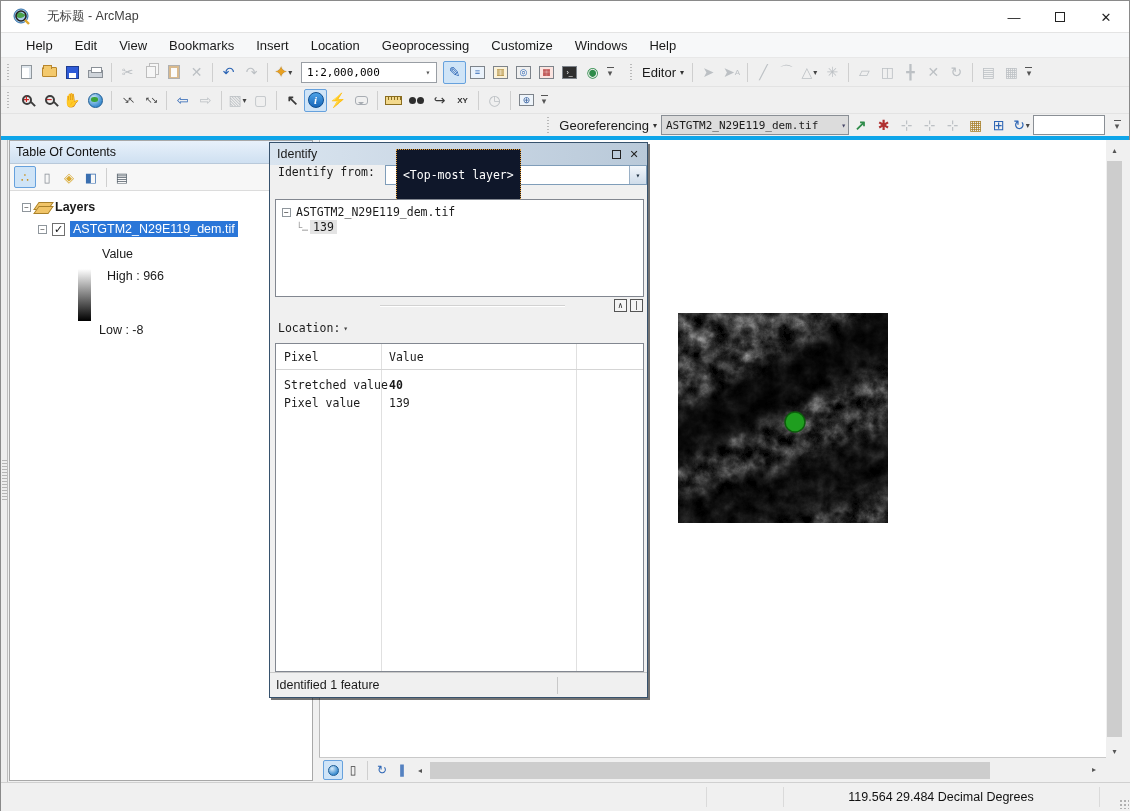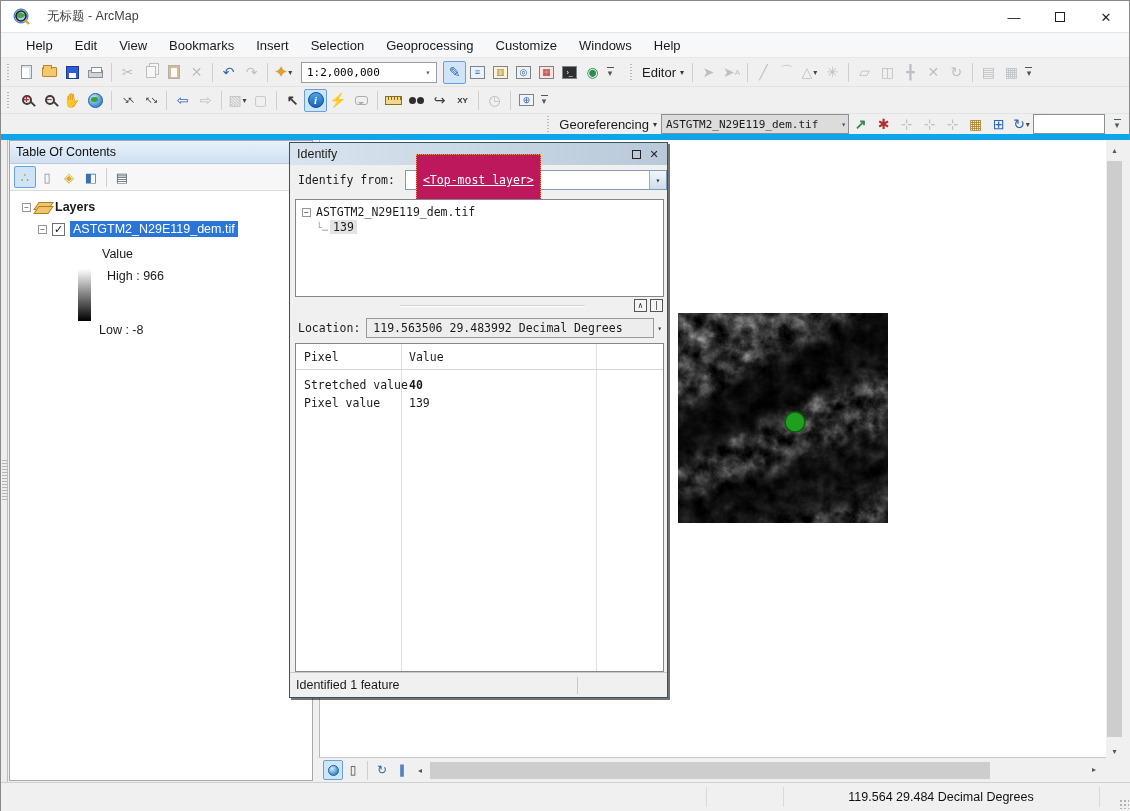--- a/index.html
+++ b/index.html
@@ -16,21 +16,21 @@
   .win-btn .sq { width:10px; height:10px; border:1.2px solid #222; display:block;}
 
   
   .menubar { position:absolute; left:0; top:32px; width:100%; height:25px; background:#f7f8f9; display:flex; align-items:center; padding-left:14px; border-bottom:1px solid #e8e8e8;}
   .menu-item { padding:3px 11px; font-size:13px; color:#1a1a1a; }
 
   
   .toolbar-row { position:absolute; left:0; width:100%; display:flex; align-items:center; background:#f0f0f0; }
   .row1 { top:57px; height:29px; border-bottom:1px solid #e3e3e3;}
   .row2 { top:86px; height:27px; border-bottom:1px solid #e3e3e3;}
-  .row3 { top:113px; height:26px; border-bottom:6px solid #0ea5e9; justify-content:flex-end; padding-right:6px;}
+  .row3 { top:113px; height:26px; border-bottom:4px solid #0ea5e9; justify-content:flex-end; padding-right:6px;}
   .grip { width:4px; height:17px; margin:0 4px 0 6px; background-image:repeating-linear-gradient(#b9b9b9 0 1px, transparent 1px 3px); background-size:2px 100%; background-repeat:repeat-y;}
   .sep { width:1px; height:19px; background:#cfcfcf; margin:0 4px; }
   .tb { width:23px; height:23px; display:flex; align-items:center; justify-content:center; font-size:14px; color:#3a3a3a; position:relative; border:1px solid transparent;}
   .tb.dis { color:#bcc0c4; }
   .tb.pressed { background:#cfe4f7; border:1px solid #66a1dd; border-radius:2px;}
   .tb .dd { font-size:8px; color:#444; margin-left:1px;}
   .blue { color:#2b64b4; }
   .gray { color:#9aa0a6; }
   .chev-overflow { font-size:9px; color:#555; width:12px; text-align:center; line-height:9px;}
   .chev-overflow::before{content:""; display:block; width:7px; height:1px; background:#555; margin:0 auto 1px;}
@@ -108,28 +108,28 @@
   .hscroll-track { width:560px; height:17px; background:#e9e9e9; position:relative; margin-left:2px;}
   .hscroll-thumb { position:absolute; left:0; top:0; width:100%; height:17px; background:#cdcdcd; }
   .hscroll-right { position:absolute; right:4px; top:621px; width:16px; height:17px; display:flex; align-items:center; justify-content:center; font-size:8px; color:#555;}
 
   .vscroll { position:absolute; left:1105px; top:0; width:17px; height:622px; background:#f0f0f0;}
   .vscroll .up, .vscroll .down { position:absolute; left:0; width:17px; height:17px; display:flex; align-items:center; justify-content:center; font-size:8px; color:#555;}
   .vscroll .up { top:2px; } .vscroll .down { bottom:2px; }
   .vscroll-thumb { position:absolute; left:1px; top:21px; width:15px; height:576px; background:#cdcdcd;}
 
   
-  .identify { position:absolute; left:268px; top:2px; width:379px; height:556px; background:#f0f0f0; border:1px solid #37526d; box-shadow:2px 2px 0 rgba(0,0,0,0.55); z-index:9; font-family:"DejaVu Sans Mono", monospace; font-size:11.5px;margin-left:20px;}
+  .identify { position:absolute; left:268px; top:2px; width:379px; height:556px; background:#f0f0f0; border:1px solid #37526d; box-shadow:2px 2px 0 rgba(0,0,0,0.55); z-index:9; font-family:"DejaVu Sans Mono", monospace; font-size:11.5px;}
   .id-titlebar { height:22px; background:linear-gradient(90deg,#d9e4ef,#b9c9d9); display:flex; align-items:center; padding:0 4px 0 7px; font-family:"Liberation Sans", sans-serif; font-size:12.5px;}
   .id-title { flex:1; }
   .id-titlebtn { width:18px; height:16px; display:flex; align-items:center; justify-content:center; font-size:11px; color:#222;}
   .id-titlebtn .sq { width:9px; height:9px; border:1.2px solid #222;}
-  .id-fromrow { height:30px; display:flex; align-items:center; padding-left:8px;}
+  .id-fromrow { height:30px; display:flex; align-items:flex-start; padding-left:8px;}
   .id-combo { margin-left:10px; width:262px; height:20px; background:#fff; border:1px solid #7f9db9; display:flex; align-items:center; position:relative; padding-left:10px;}
-  .id-combo-sel { background:#be185d; color:#fff; padding:18px 6px; border:1px dotted #e8a23c;text-decoration:underline;}
+  .id-combo-sel { background:#0f172a; color:#fff; padding:18px 6px; border:1px dotted #e8a23c;}
   .id-combo-arrow { position:absolute; right:0; top:0; width:17px; height:18px; background:linear-gradient(#f2f6fb,#cfdcea); border-left:1px solid #9ab0c6; display:flex; align-items:center; justify-content:center; font-size:8px; color:#234;}
   .id-results { position:absolute; left:5px; top:56px; width:369px; height:98px; background:#fff; border:1px solid #828790;}
   .id-tree-root { display:flex; align-items:center; gap:5px; margin:5px 0 0 6px;}
   .id-tree-child { display:flex; align-items:center; margin:1px 0 0 20px;}
   .id-branch { color:#9a9a9a; font-size:10px; margin-right:2px;}
   .id-child-val { background:#e4e4e4; padding:0 3px;}
   .id-splitter { position:absolute; left:0; top:156px; width:100%; height:14px;}
   .id-splitline { position:absolute; left:110px; top:6px; width:185px; height:2px; background:#d2d2d2; border-bottom:1px solid #fff;}
   .id-splitbtn { position:absolute; top:0; width:13px; height:13px; border:1px solid #555; background:#f4f4f4; font-size:8px; line-height:11px; text-align:center; color:#222;}
   .id-locrow { position:absolute; left:0; top:172px; width:100%; height:26px; display:flex; align-items:center; padding-left:8px;}
@@ -177,21 +177,21 @@
         </div>
     </div>
   </div>
 
   <div class="menubar">
     <span class="menu-item">Help</span>
     <span class="menu-item">Edit</span>
     <span class="menu-item">View</span>
     <span class="menu-item">Bookmarks</span>
     <span class="menu-item">Insert</span>
-    <span class="menu-item">Selection</span>
+    <span class="menu-item">Location</span>
     <span class="menu-item">Geoprocessing</span>
     <span class="menu-item">Customize</span>
     <span class="menu-item">Windows</span>
     <span class="menu-item">Help</span>
   </div>
 
   <div class="toolbar-row row1">
     <span class="grip"></span>
     <div class="tb">
         <span class="ic-page"></span>
@@ -563,23 +563,20 @@
           <span class="id-child-val">139</span>
         </div>
       </div>
       <div class="id-splitter">
         <span class="id-splitline"></span>
         <span class="id-splitbtn" style="right:20px;"><span>∧</span></span>
         <span class="id-splitbtn" style="right:4px;"><span>|</span></span>
       </div>
       <div class="id-locrow">
         <span>Location:</span>
-        <div class="id-locbox">
-            <span>119.563506  29.483992 Decimal Degrees</span>
-          </div>
         <span class="id-locdd">▾</span>
       </div>
       <div class="id-table">
         <span class="id-col1"></span>
         <span class="id-col2"></span>
         <div class="id-thead"></div>
         <span class="id-th-field">Pixel</span>
         <span class="id-th-value">Value</span>
         <span class="id-row1-f">Stretched value</span>
         <span class="id-row1-v">40</span>

